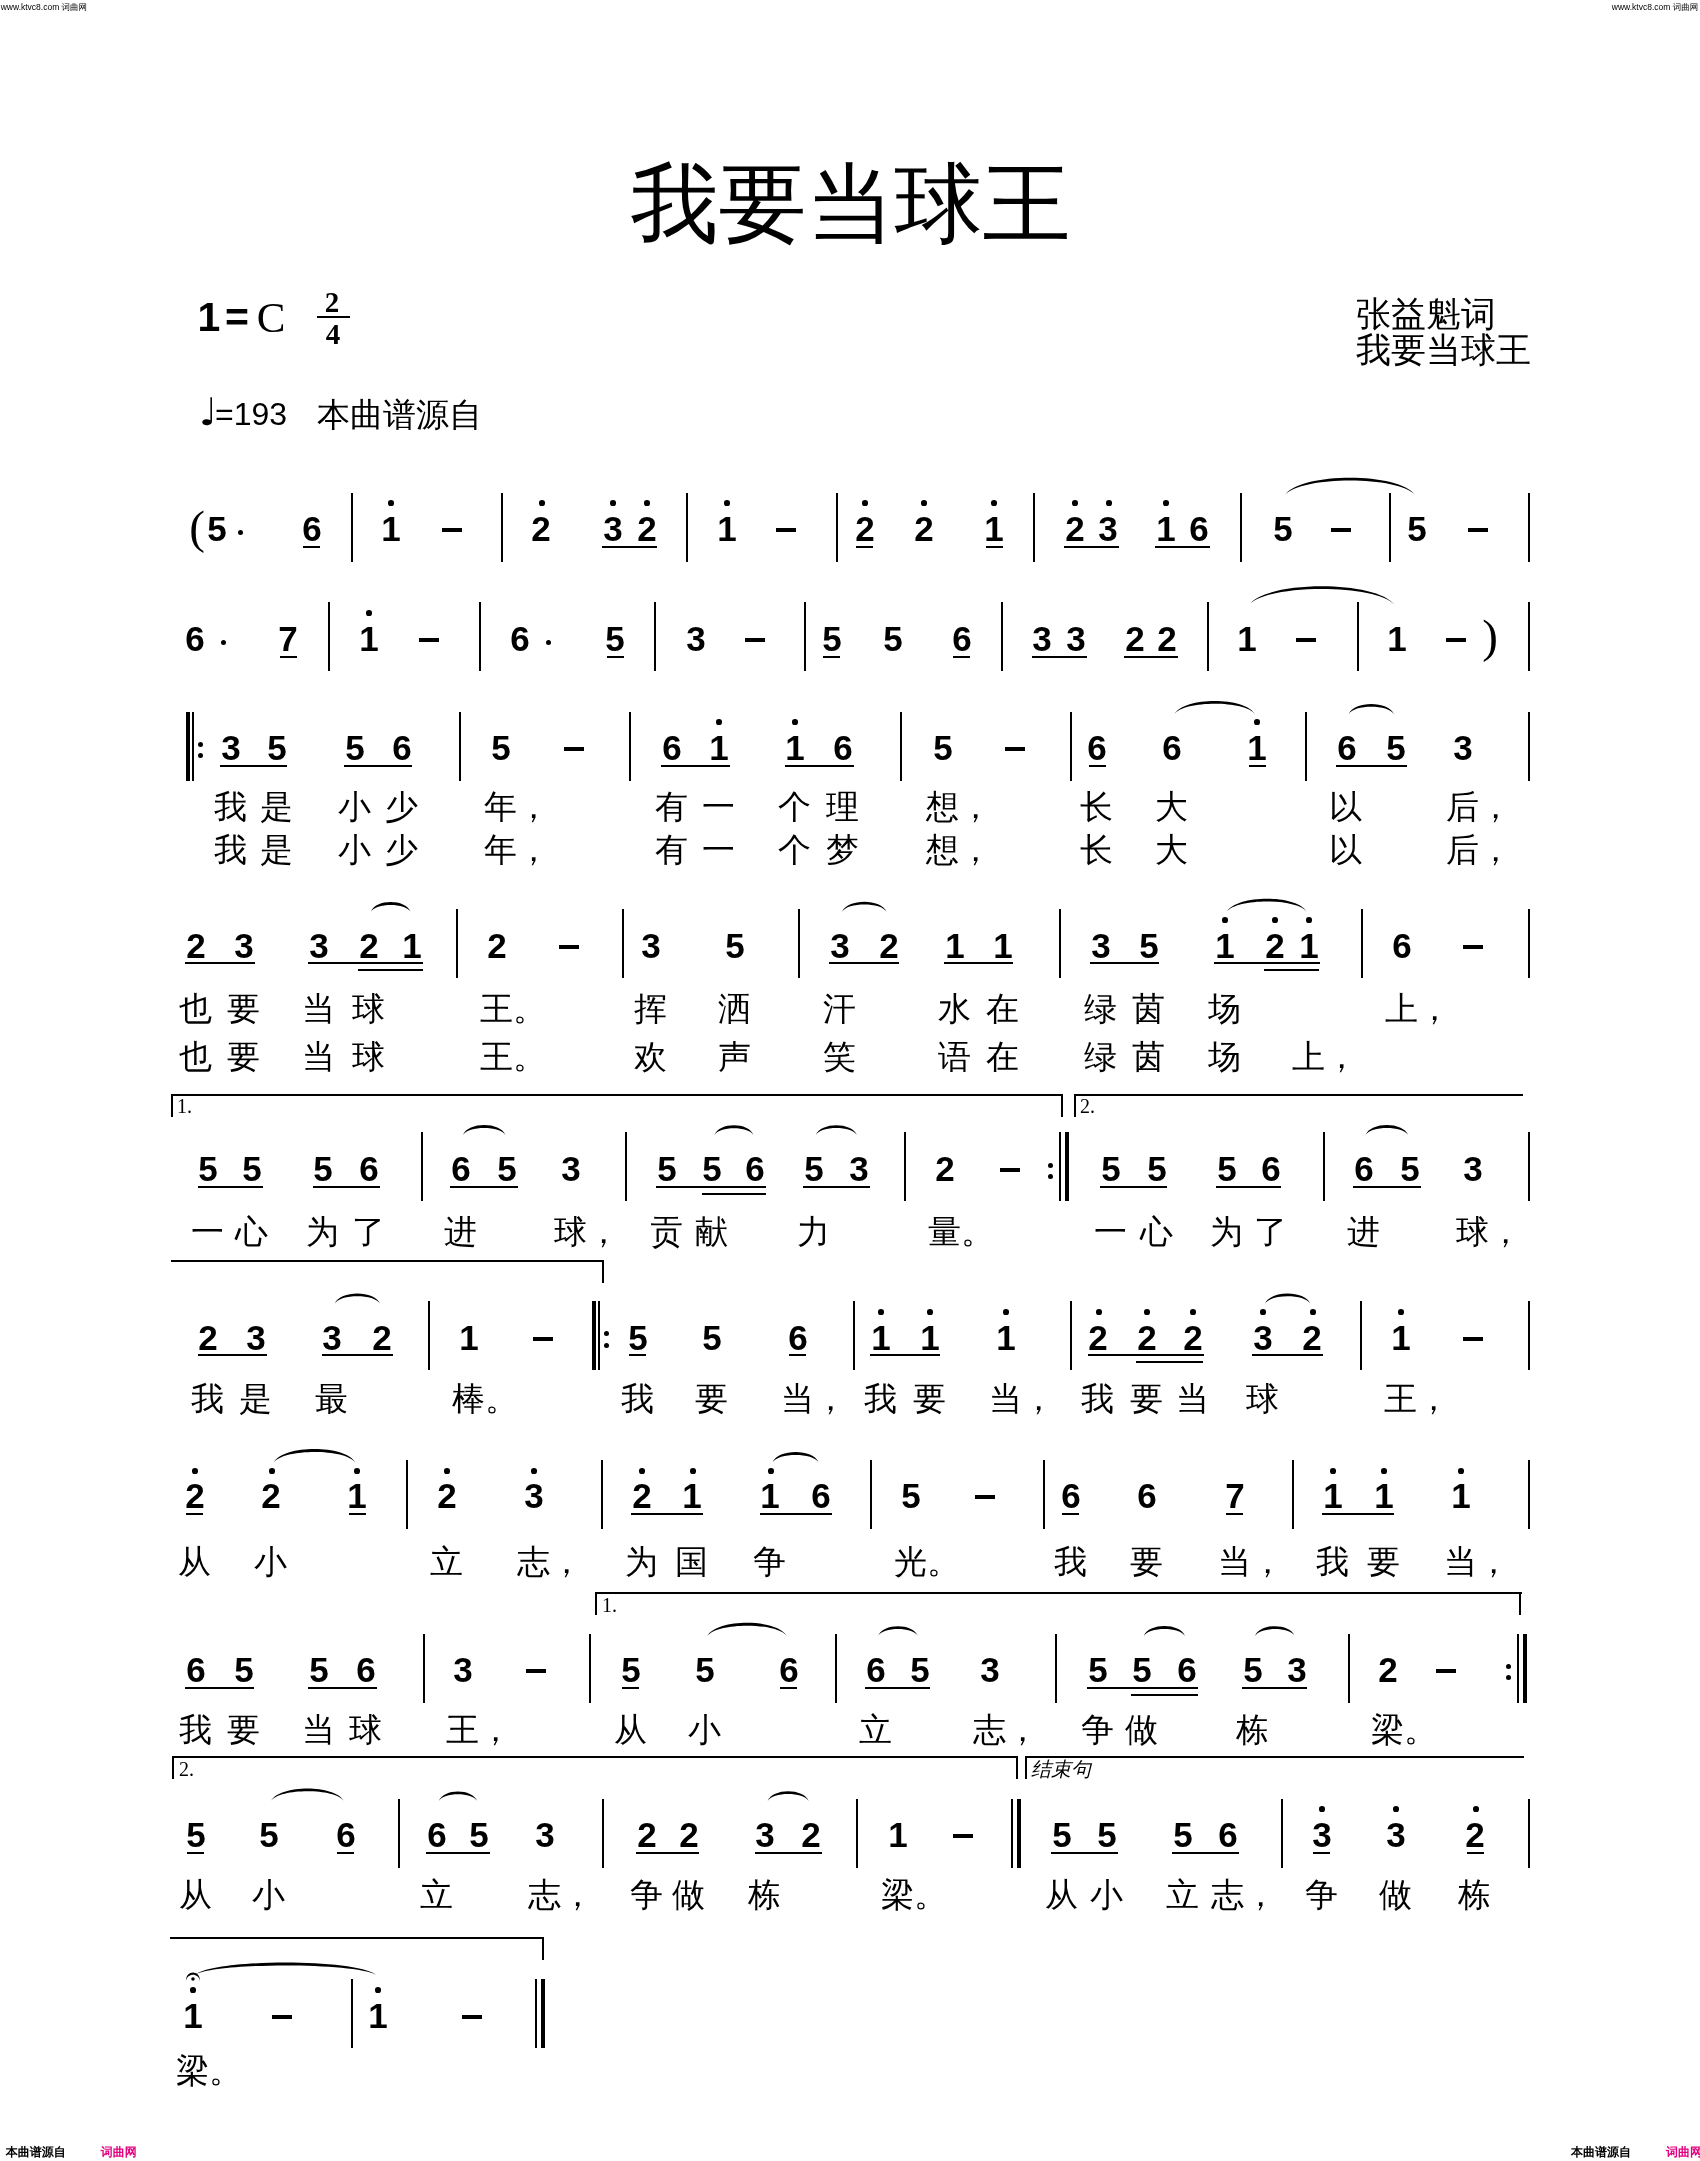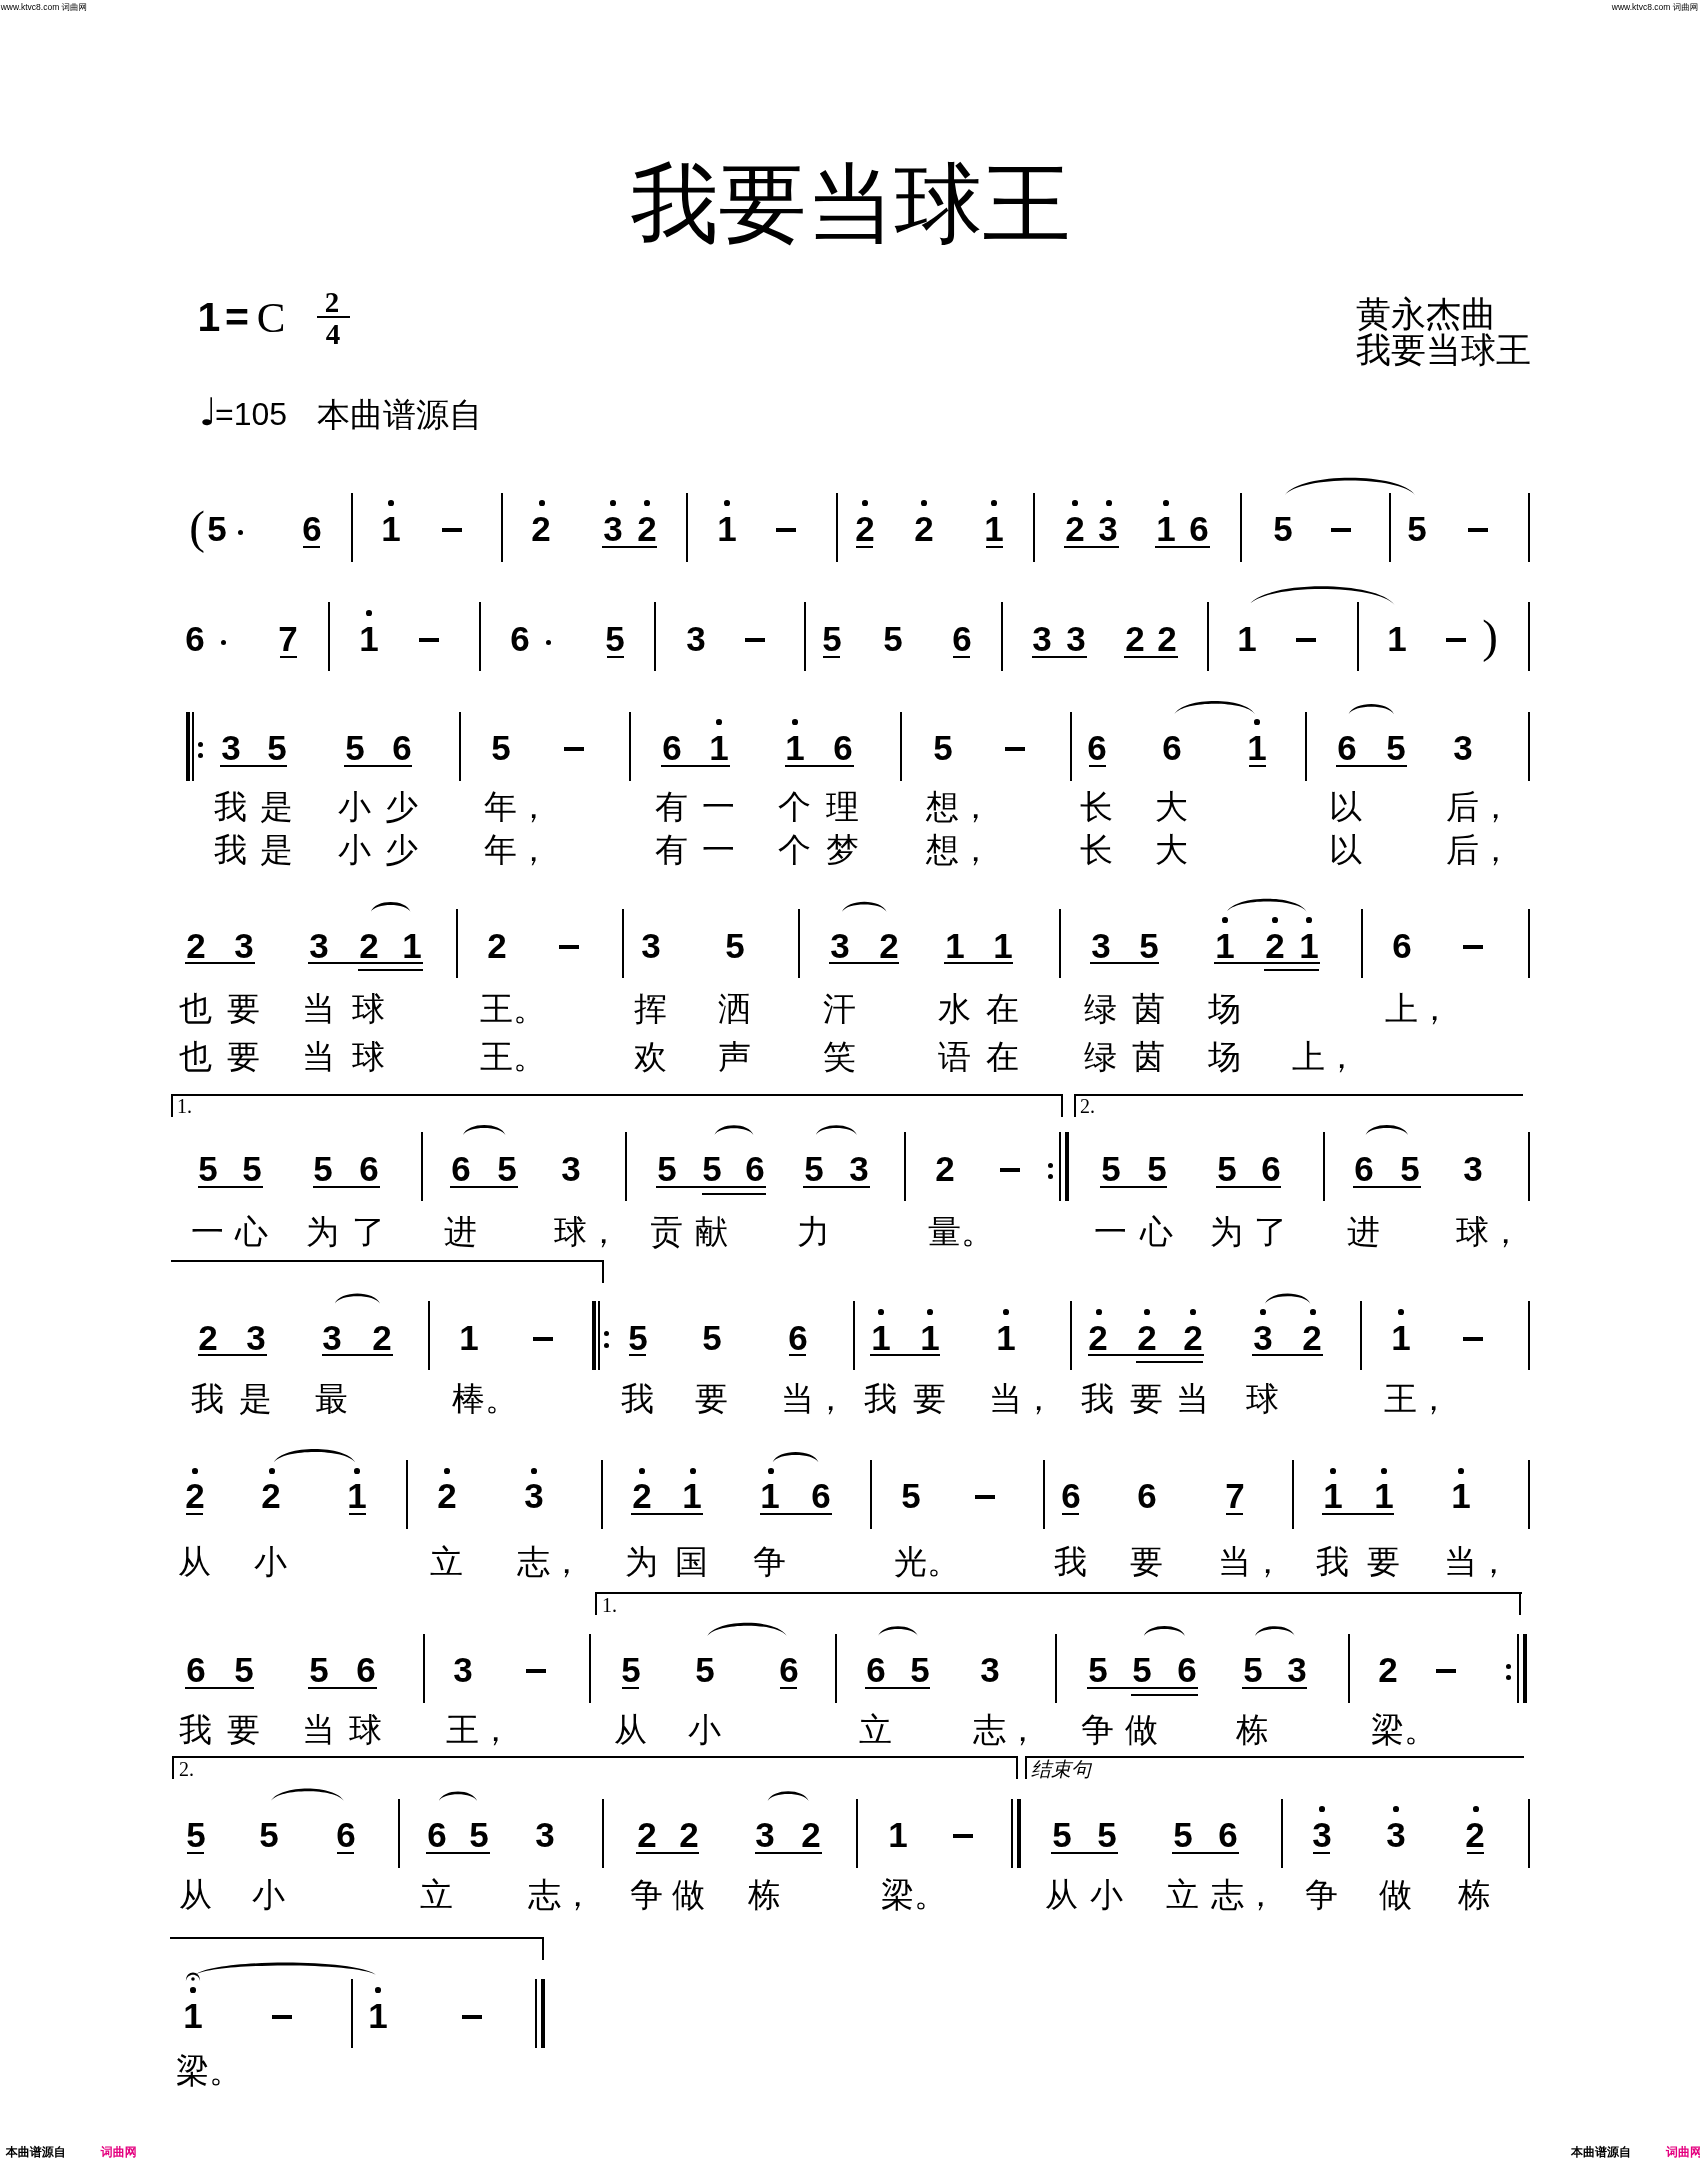--- a/index.html
+++ b/index.html
@@ -53,26 +53,26 @@
   <span class="ctr k1" style="left:209px; top:317px;">1</span>
   <span class="ctr keq" style="left:237px; top:317px;">=</span>
   <span class="ctr kc" style="left:271px; top:317px;">C</span>
 </div>
 <div>
   <span class="ctr tnum" style="left:332px; top:302px;">2</span>
   <div class="tline"></div>
   <span class="ctr tnum" style="left:333px; top:334px;">4</span>
 </div>
 
-<div class="credit" style="top:296px;">黄永杰曲</div>
+<div class="credit" style="top:296px;">张益魁词</div>
 <div class="credit" style="top:332px;">我要当球王</div>
 
 <div>
   <span class="ctr tempo-note" style="left:208px; top:412px;">♩</span>
-  <span class="tempo-bpm"><span>=</span><span>105</span></span>
+  <span class="tempo-bpm"><span>=</span><span>193</span></span>
   <span class="tempo-expr">本曲谱源自</span>
 </div>
 
 <div id="score">
   <div class="system">
       <div class="measure">
         <span class="paren" style="left: 197px; top: 527px;">(</span>
         <span class="nt" style="left: 217px; top: 528px;">5</span>
         <span class="aug" style="left: 238px; top: 530px;">·</span>
         <span class="nt" style="left: 312px; top: 528px;">6</span>

